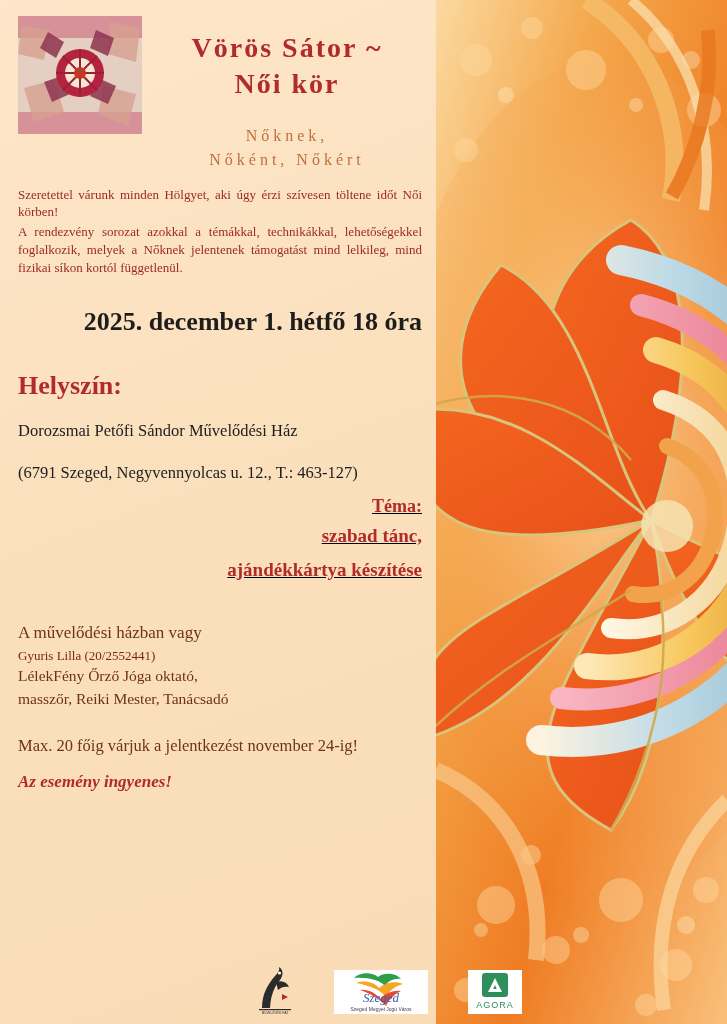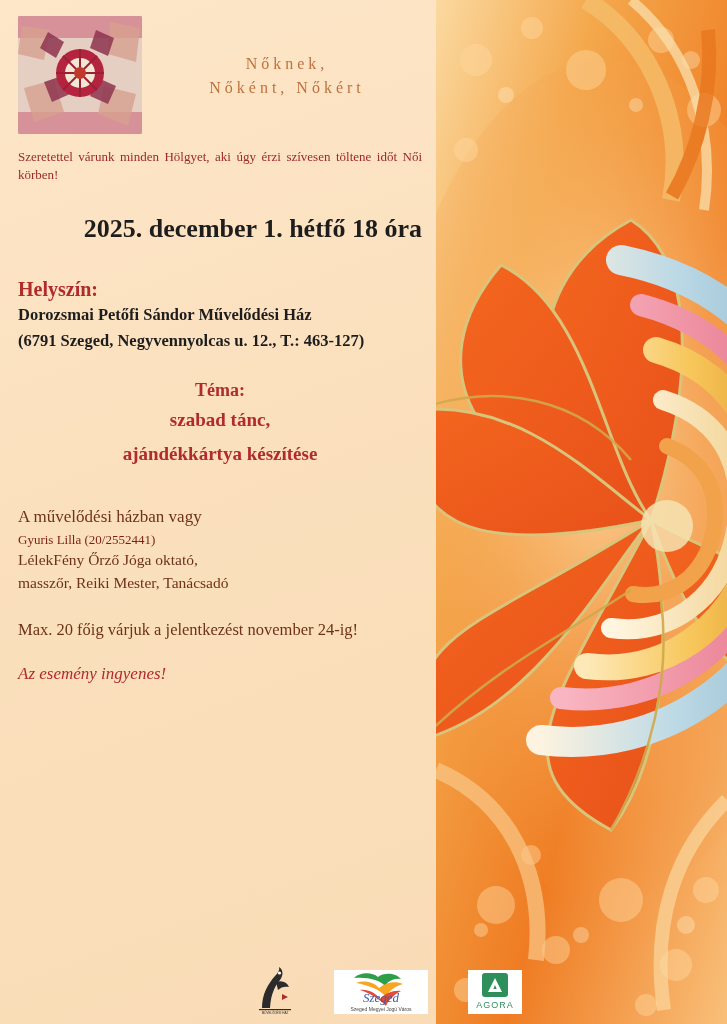--- a/index.html
+++ b/index.html
@@ -100,34 +100,35 @@
     font-size: 26px;
   }
 
   
   .venue {
     margin-top: 34px;
   }
   .venue-label {
     color: #b12b2b;
     font-weight: bold;
-    font-size: 20px;
+    font-size: 26px;
   }
   .venue-line {
     color: #1d1d1d;
-    font-weight: bold;
+    font-weight: normal;
     font-size: 16.5px;
     line-height: 1.45;
-    margin-top: 2px;
+    margin-top: 18px;
   }
 
   
   .topic {
-    margin-top: 28px;
-    text-align: center;
+    margin-top: 12px;
+    text-align: right;
+    text-decoration: underline;
   }
   .topic-label {
     color: #b12b2b;
     font-weight: bold;
     font-size: 18px;
   }
   .topic-line {
     color: #b12b2b;
     font-weight: bold;
     font-size: 19px;
@@ -151,24 +152,24 @@
     font-size: 15.5px;
     color: #6e3218;
     line-height: 1.45;
   }
   .limit {
     margin-top: 26px;
     color: #6e3218;
     font-size: 16.5px;
   }
   .free {
-    margin-top: 24px;
+    margin-top: 16px;
     color: #b12b2b;
     font-style: italic;
-    font-weight: normal;
+    font-weight: bold;
     font-size: 17px;
   }
 
   
   .footer-logos {
     position: absolute;
     left: 228px;
     bottom: 10px;
     display: flex;
     align-items: flex-end;
@@ -314,29 +315,34 @@
           <circle cx="62" cy="57" r="24" fill="#b5243f"></circle>
           <circle cx="62" cy="57" r="15" fill="#f2e7d2"></circle>
           <g stroke="#9b1f35" stroke-width="2">
             <path d="M62,33 v48 M38,57 h48 M45,40 l34,34 M79,40 l-34,34"></path>
           </g>
           <circle cx="62" cy="57" r="6" fill="#c0392b"></circle>
         </svg>
       </div>
 
       <div class="title-wrap">
+        <div class="title-main">
+          <div>Vörös Sátor ~</div>
+          <div>Női kör</div>
+        </div>
         <div class="title-sub">
           <div>Nőknek,</div>
           <div>Nőként, Nőkért</div>
         </div>
       </div>
     </div>
 
     <div class="intro">
       <p>Szeretettel várunk minden Hölgyet, aki úgy érzi szívesen töltene időt Női körben!</p>
+      <p>A rendezvény sorozat azokkal a témákkal, technikákkal, lehetőségekkel foglalkozik, melyek a Nőknek jelentenek támogatást mind lelkileg, mind fizikai síkon kortól függetlenül.</p>
     </div>
 
     <div class="date">2025. december 1. hétfő 18 óra</div>
 
     <div class="venue">
       <div class="venue-label">Helyszín:</div>
       <div class="venue-line">Dorozsmai Petőfi Sándor Művelődési Ház</div>
       <div class="venue-line">(6791 Szeged, Negyvennyolcas u. 12., T.: 463-127)</div>
     </div>
 

